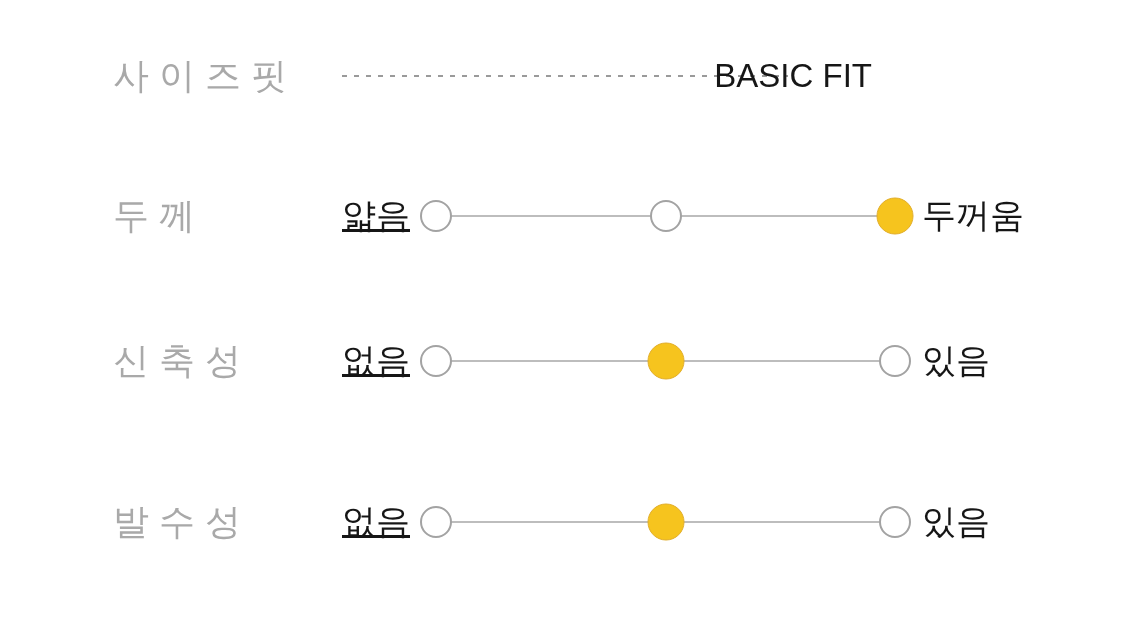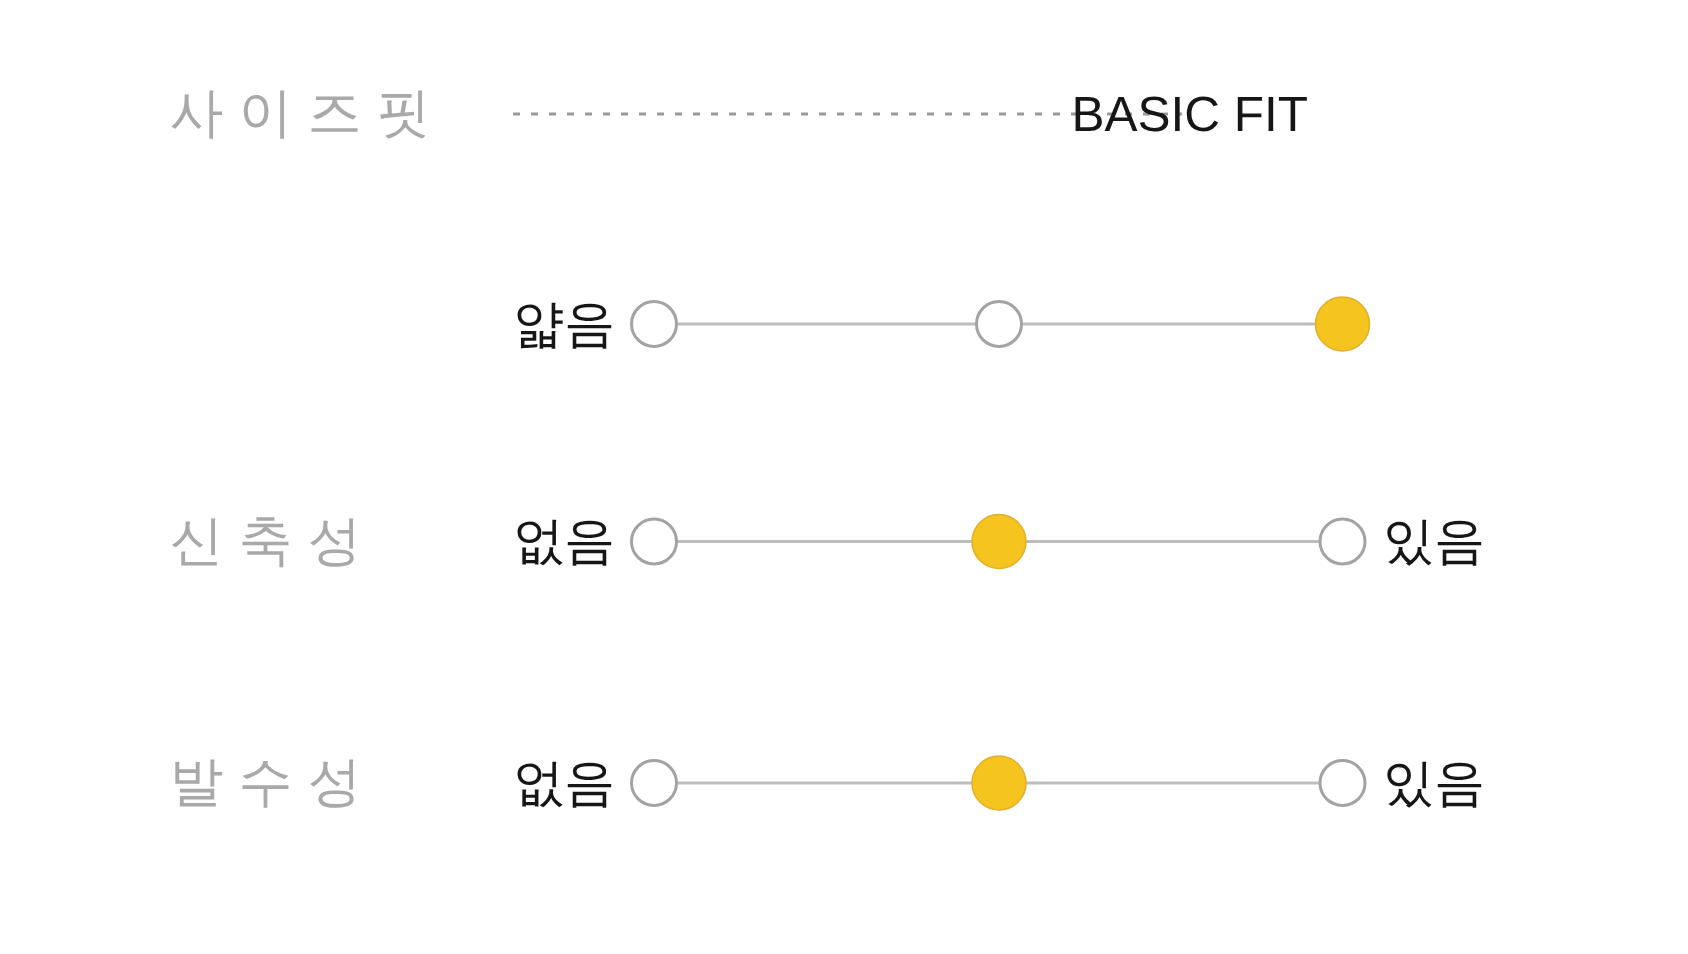--- a/index.html
+++ b/index.html
@@ -55,20 +55,21 @@
     white-space: nowrap;
   }
   .min-label {
     position: absolute;
     left: 342px;
     top: 50%;
     transform: translateY(-50%);
     font-size: 34px;
     color: #161616;
     white-space: nowrap;
+    text-decoration: underline;
   }
   .max-label {
     position: absolute;
     left: 922px;
     top: 50%;
     transform: translateY(-50%);
     font-size: 34px;
     color: #161616;
     white-space: nowrap;
   }
@@ -117,27 +118,29 @@
 
 <div class="panel">
 
   <div class="row row-sizefit">
     <div class="g-label">사이즈핏</div>
     <div class="dashes"></div>
     <div class="fit-value">BASIC FIT</div>
   </div>
 
   <div class="row row-attr-0">
+    <div class="g-label">두께</div>
     <div class="min-label">얇음</div>
     <div class="track" data-selected="2">
       <div class="scale-line"></div>
       <span class="dot pos-0"></span>
       <span class="dot pos-1"></span>
       <span class="dot pos-2"></span>
     </div>
+    <div class="max-label">두꺼움</div>
   </div>
 
   <div class="row row-attr-1">
     <div class="g-label">신축성</div>
     <div class="min-label">없음</div>
     <div class="track" data-selected="1">
       <div class="scale-line"></div>
       <span class="dot pos-0"></span>
       <span class="dot pos-1"></span>
       <span class="dot pos-2"></span>

